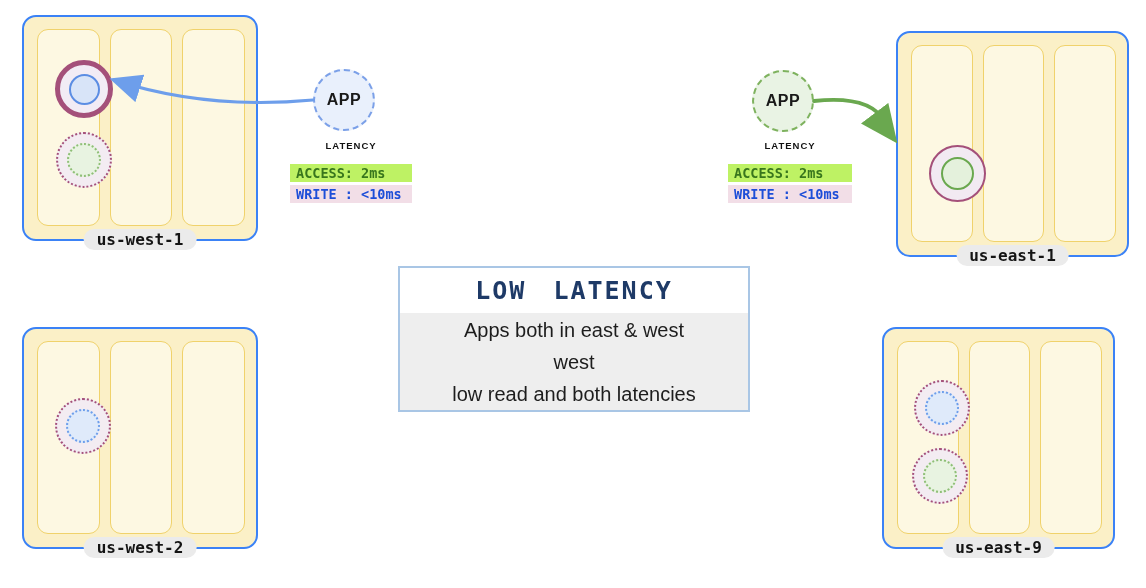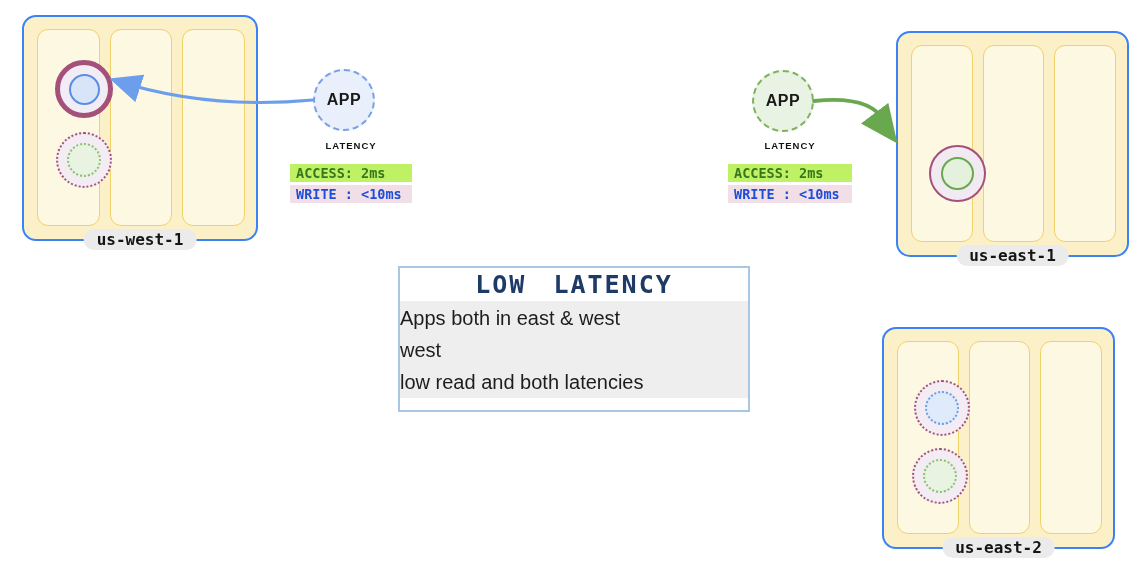--- a/index.html
+++ b/index.html
@@ -74,27 +74,27 @@
   }
   .row-access { background:#bef264; color:#38761D; }
   .row-write  { background:#F2DEE7; color:#1d4ed8; }
 
   
   .info-box {
     position:absolute; left:398px; top:266px; width:352px; height:146px;
     border:2px solid #A9C6E5; background:#ffffff; box-sizing:border-box; z-index:3;
   }
   .info-title {
-    height:33px; display:flex; align-items:center; justify-content:center;
+    height:45px; display:flex; align-items:center; justify-content:center;
     font-family:"DejaVu Sans Mono", monospace; font-weight:bold; font-size:25px;
     letter-spacing:2px; word-spacing:10px; color:#1E3A67;
   }
   .info-body {
     background:#EEEEEE; height:97px; display:flex; flex-direction:column;
-    justify-content:center; text-align:left;
+    justify-content:center; text-align:center;
     font-size:20px; line-height:32px; color:#1d1d1d;
   }
 
   
   .arrows { position:absolute; left:0; top:0; z-index:6; pointer-events:none; }
 </style>
 </head>
 <body>
 
 <div class="canvas">
@@ -121,35 +121,47 @@
         <div class="node n-ue1-solid">
           <div class="core core-green-solid"></div>
         </div>
       </div>
       <div class="zone"></div>
       <div class="zone"></div>
     </div>
     <div class="region-label">us-east-1</div>
   </div>
 
+  <div class="region r-uw2">
+    <div class="zones">
+      <div class="zone">
+        <div class="node dot-outer n-uw2-dot">
+          <div class="core core-blue-dot"></div>
+        </div>
+      </div>
+      <div class="zone"></div>
+      <div class="zone"></div>
+    </div>
+    <div class="region-label">us-west-2</div>
+  </div>
 
   <div class="region r-ue2">
     <div class="zones">
       <div class="zone">
         <div class="node dot-outer n-ue2-dot-a">
           <div class="core core-blue-dot"></div>
         </div>
         <div class="node dot-outer n-ue2-dot-b">
           <div class="core core-green-dot"></div>
         </div>
       </div>
       <div class="zone"></div>
       <div class="zone"></div>
     </div>
-    <div class="region-label">us-east-2</div>
+    <div class="region-label">us-east-9</div>
   </div>
 
   <div class="app app-west">
     <span>APP</span>
   </div>
   <div class="app app-east">
     <span>APP</span>
   </div>
 
   <div class="latency lat-west">

